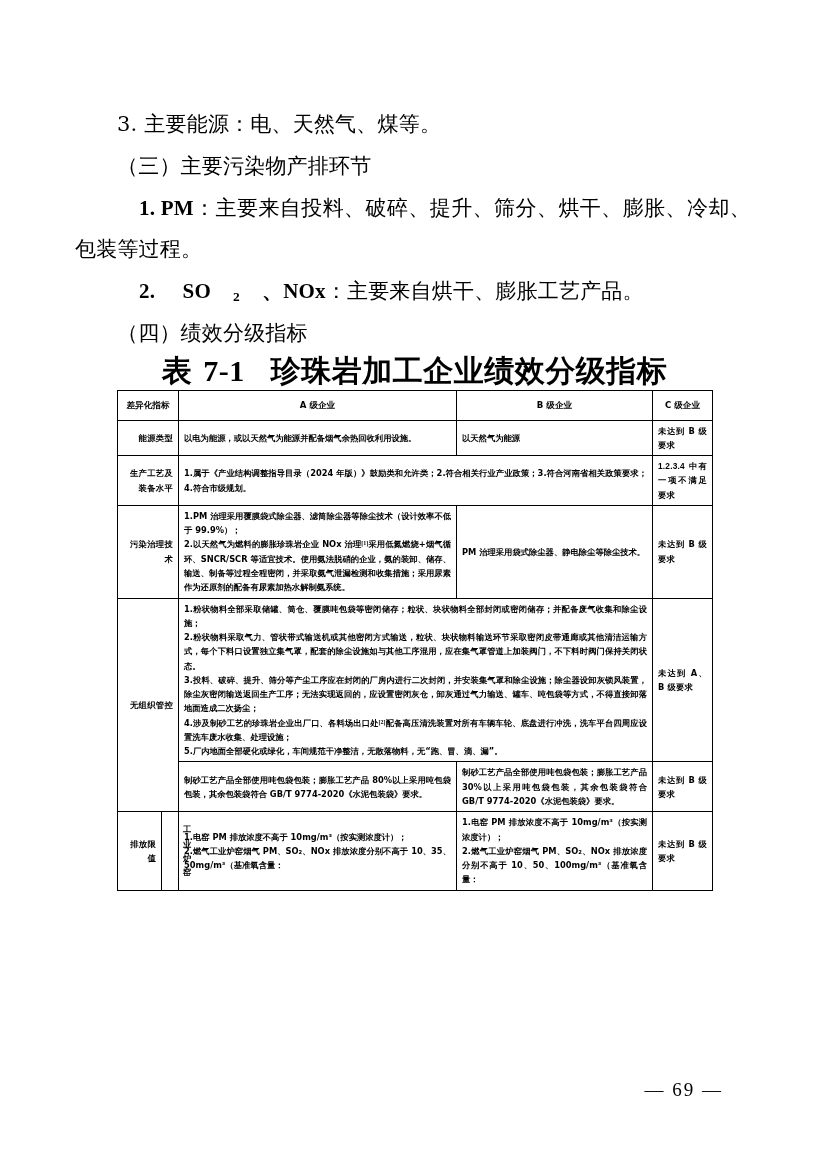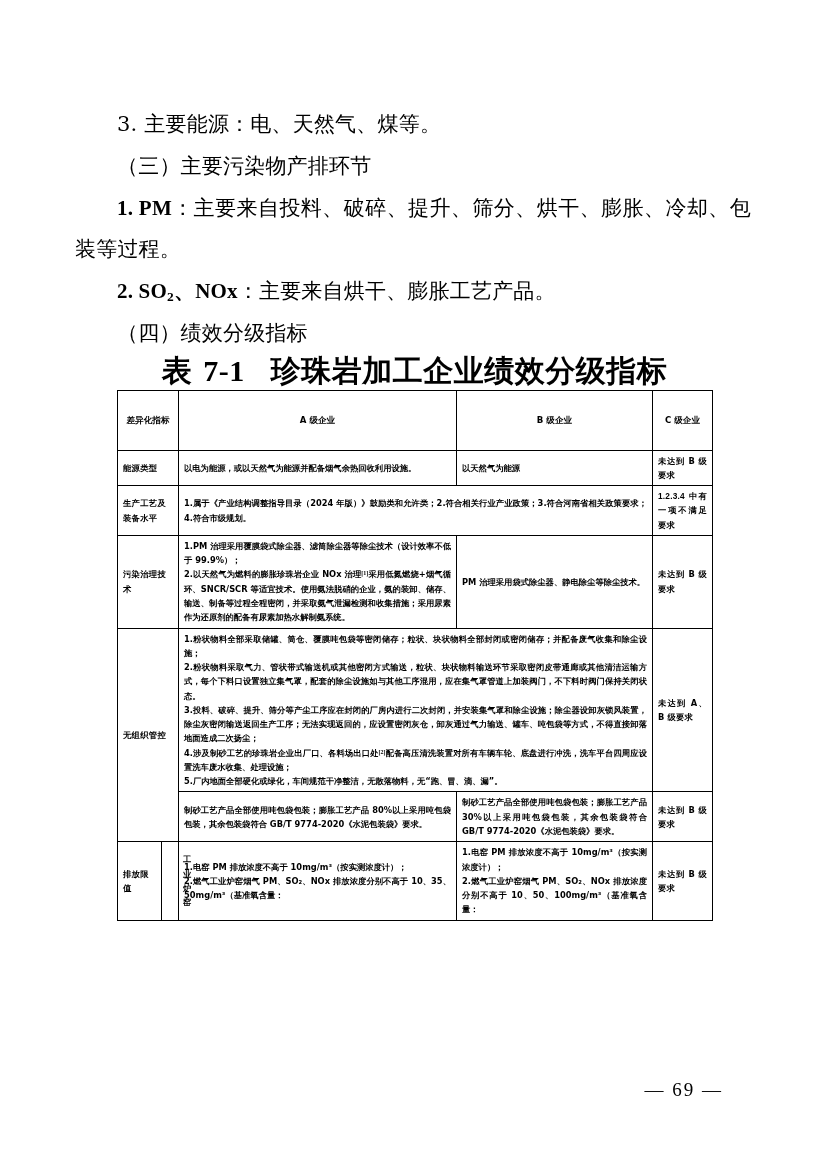--- a/index.html
+++ b/index.html
@@ -37,20 +37,21 @@
     text-align: justify;
     margin: 0 0 1px 0;
     letter-spacing: 0.2px;
     font-family: "DejaVu Serif", "Liberation Serif", serif;
   }
   .para.indent {
     text-indent: 42px;
   }
   .para .lat {
     font-family: "Liberation Serif", "DejaVu Serif", serif;
+    margin-left: 22px;
   }
   sub.sfx {
     font-size: 0.64em;
     vertical-align: -0.25em;
   }
 
   
   .table-caption {
     position: absolute;
     left: 117px;
@@ -86,25 +87,25 @@
     padding: 3px 5px;
     vertical-align: middle;
     font-weight: bold;
     font-size: 8.3px;
     line-height: 1.72;
     color: #000;
   }
   .perf-table .hdr {
     text-align: center;
     font-size: 8.6px;
-    padding: 22px 4px;
+    padding: 7px 4px;
     line-height: 1.7;
   }
   .rowlabel {
-    text-align: left;
+    text-align: right;
     font-size: 9px;
     line-height: 1.75;
     letter-spacing: 0.3px;
   }
   .cell-body {
     text-align: justify;
     text-justify: inter-character;
     vertical-align: middle;
   }
   .c-col {

